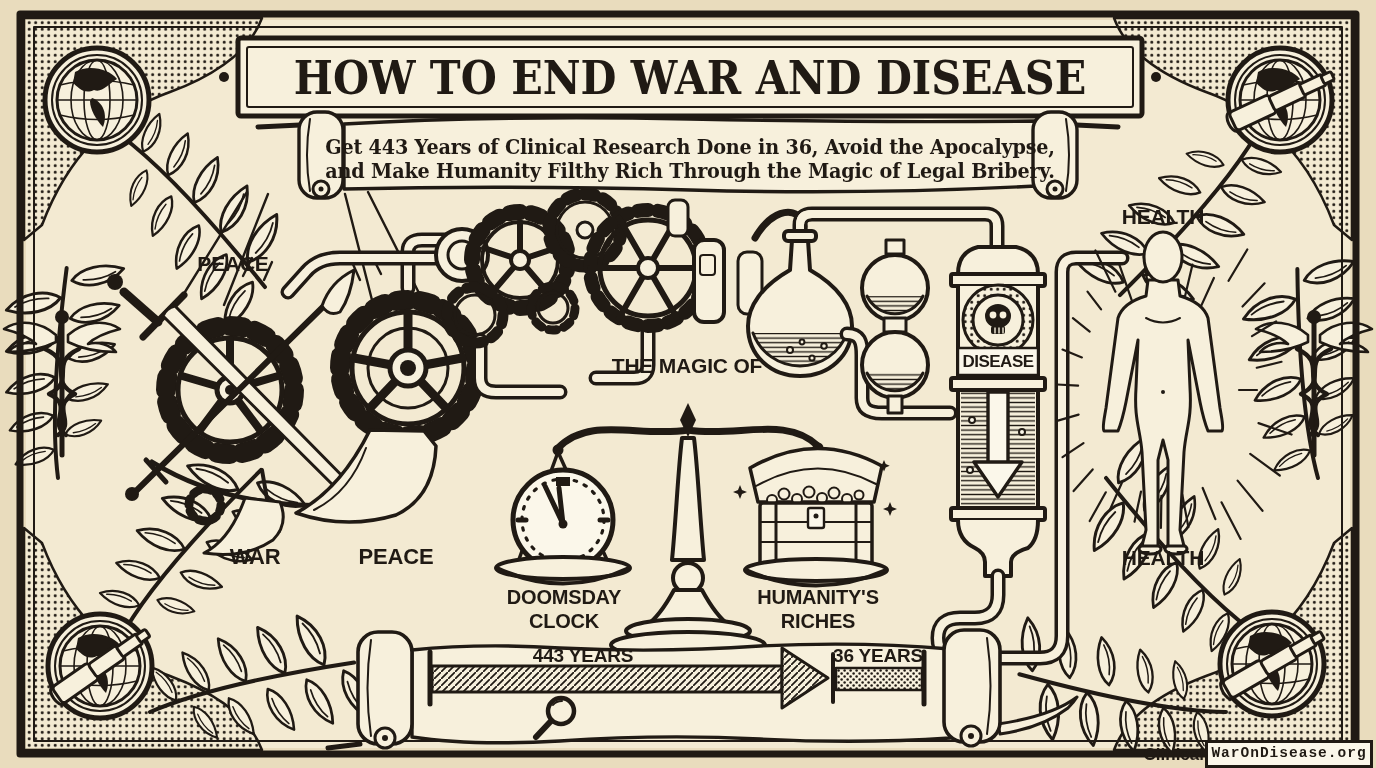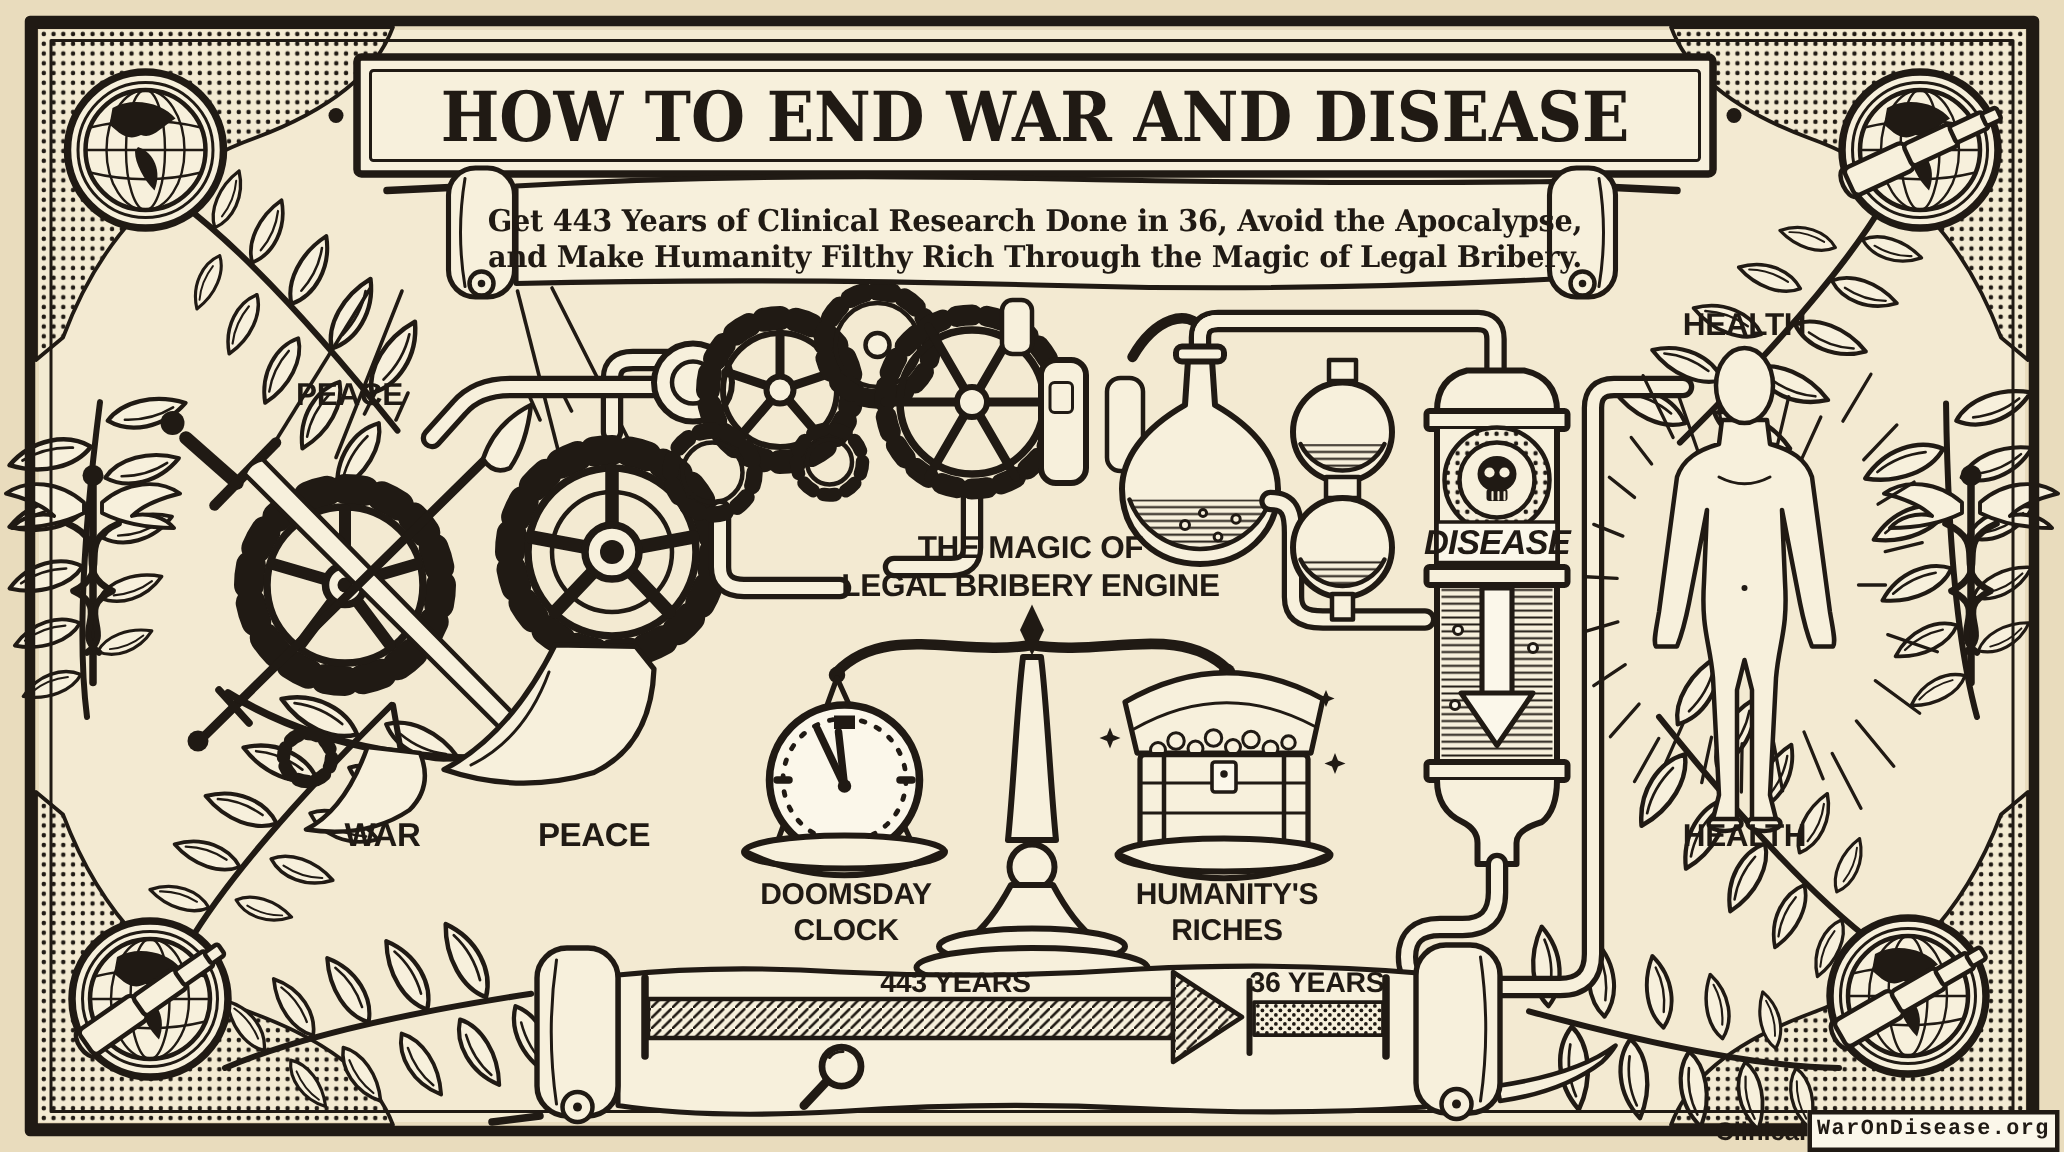--- a/index.html
+++ b/index.html
@@ -446,29 +446,28 @@
 
 <div class="lbl serif title" style="left:690px;top:78px;font-size:46px;">HOW TO END WAR AND DISEASE</div>
 <div class="lbl serif sub" style="left:690px;top:147px;font-size:20px;">Get 443 Years of Clinical Research Done in 36, Avoid the Apocalypse,</div>
 <div class="lbl serif sub" style="left:690px;top:171px;font-size:20px;">and Make Humanity Filthy Rich Through the Magic of Legal Bribery.</div>
 
 <div class="lbl" style="left:233px;top:264px;font-size:21px;">PEACE</div>
 <div class="lbl" style="left:243px;top:557px;font-size:22px;margin-left:12px;">WAR</div>
 <div class="lbl" style="left:396px;top:557px;font-size:22px;">PEACE</div>
 
 <div class="lbl" style="left:687px;top:366px;font-size:21px;">THE MAGIC OF</div>
-<div class="lbl" style="left:687px;top:391px;font-size:21px;">LEGAL BRIBERY ENGINE</div>
-
-<div class="lbl" style="left:998px;top:362px;font-size:23px;letter-spacing:-0.5px;font-style:italic;">DISEASE</div>
+
+<div class="lbl" style="left:998px;top:362px;font-size:17px;letter-spacing:-0.5px;">DISEASE</div>
 <div class="lbl" style="left:1163px;top:217px;font-size:21px;">HEALTH</div>
 <div class="lbl" style="left:1163px;top:558px;font-size:21px;">HEALTH</div>
 
 <div class="lbl" style="left:564px;top:597px;font-size:20px;">DOOMSDAY</div>
 <div class="lbl" style="left:564px;top:621px;font-size:20px;text-align:center;">CLOCK</div>
 <div class="lbl" style="left:818px;top:597px;font-size:20px;">HUMANITY'S</div>
 <div class="lbl" style="left:818px;top:621px;font-size:20px;">RICHES</div>
 
-<div class="lbl" style="left:637px;top:656px;font-size:19px;">443 YEARS</div>
+<div class="lbl" style="left:583px;top:656px;font-size:19px;">443 YEARS</div>
 <div class="lbl" style="left:878px;top:656px;font-size:19px;">36 YEARS</div>
 
 <div class="credit" style="left:1124px;top:743px;width:80px;text-align:right;font-size:17px;line-height:24px;">Clinical</div>
 <div class="sitebox" style="left:1205px;top:740px;width:162px;height:22px;font-size:14.5px;line-height:21px;">WarOnDisease.org</div>
 </div>
 
 </body></html>

